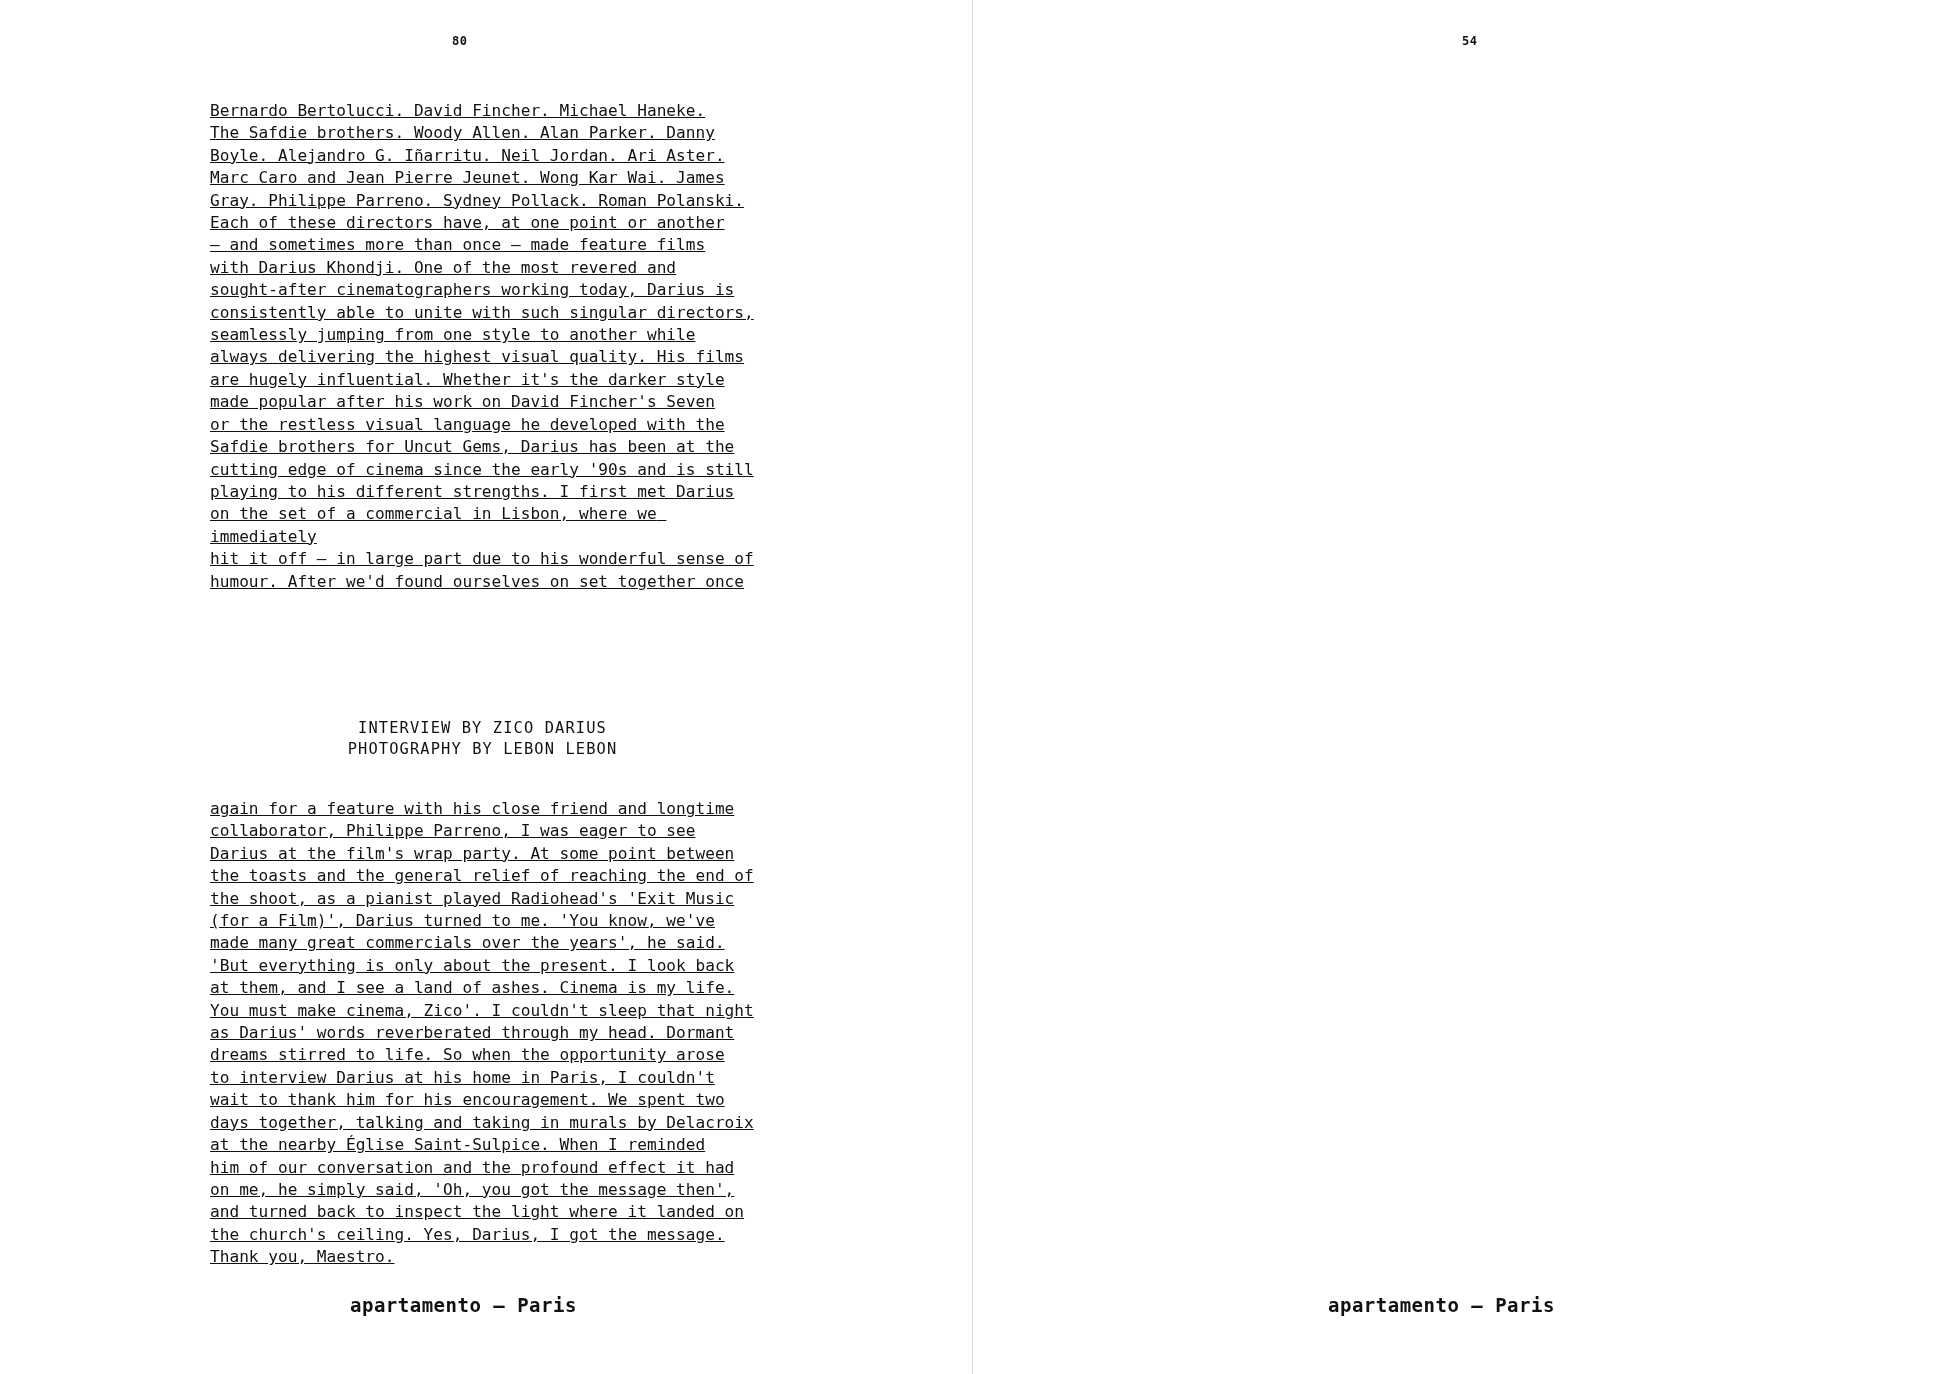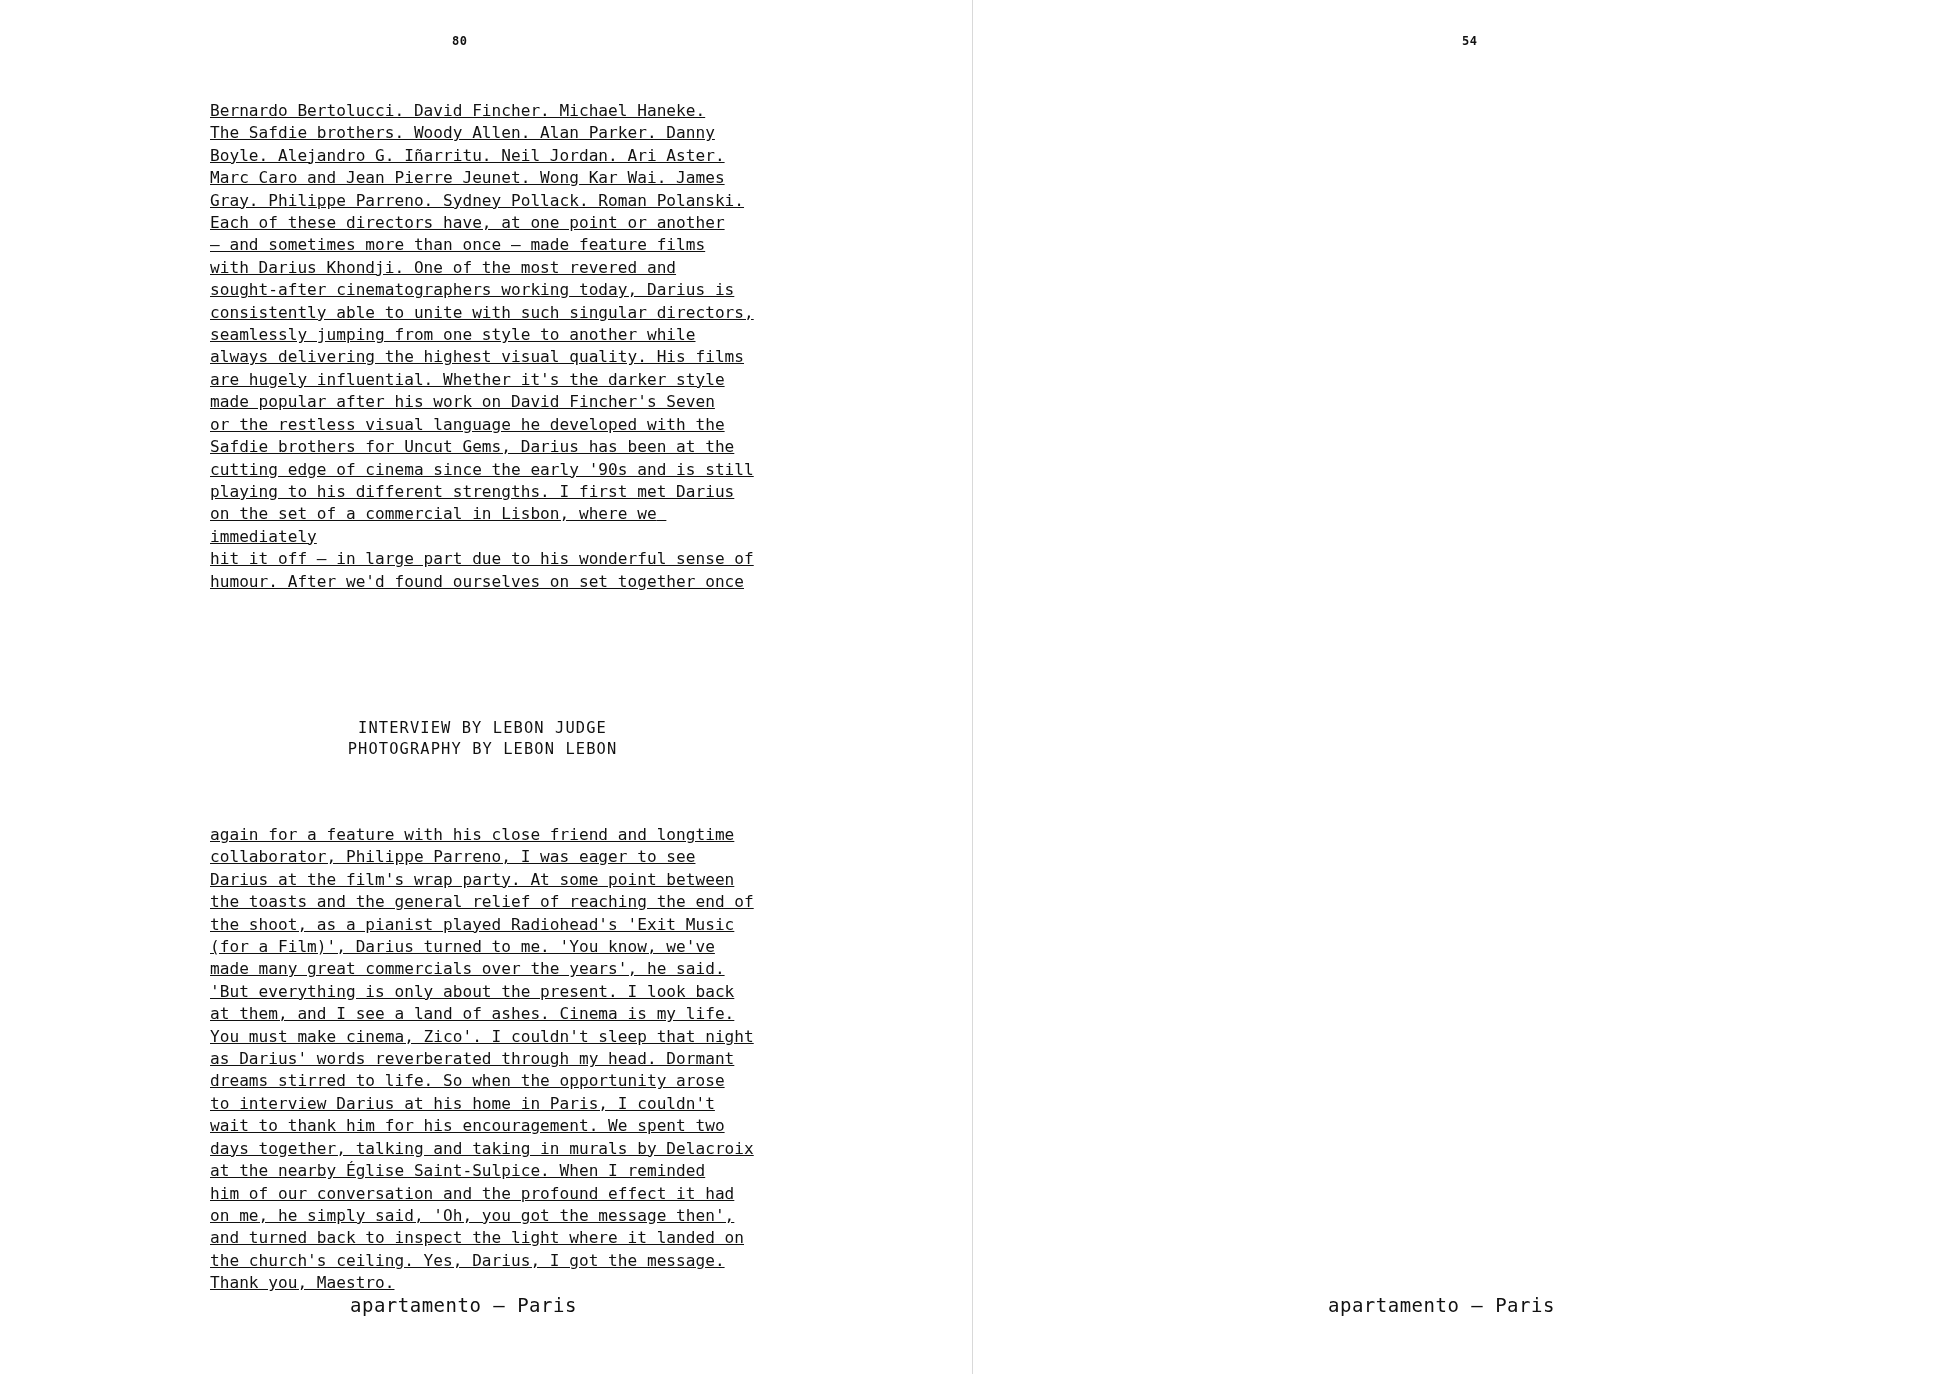--- a/index.html
+++ b/index.html
@@ -40,40 +40,40 @@
     letter-spacing: 0.5px;
     font-weight: 700;
   }
   .folio-left { left: 452px; }
   .folio-right { left: 1462px; transform: translateX(-973px); }
 
   .colophon {
     position: absolute;
     bottom: 58px;
     font-size: 19px;
-    font-weight: 400;
+    font-weight: 700;
     letter-spacing: 0.5px;
   }
   .colophon-left { left: 350px; }
   .colophon-right { left: 355px; }
 
   .body-col {
     position: absolute;
     left: 210px;
     width: 545px;
     font-size: 16.1px;
     line-height: 22.4px;
     letter-spacing: 0.02px;
     text-align: left;
     white-space: pre-wrap;
     font-weight: 500;
     text-decoration: underline;
   }
   .body-top { top: 100px; }
-  .body-bottom { top: 824px; }
+  .body-bottom { top: 798px; }
 
   .headline {
     position: absolute;
     left: 105px;
     top: 585px;
     font-family: "Liberation Sans", sans-serif;
     font-weight: 700;
     font-size: 77px;
     letter-spacing: -2.2px;
     line-height: 80px;
@@ -118,21 +118,21 @@
 or the restless visual language he developed with the
 Safdie brothers for Uncut Gems, Darius has been at the
 cutting edge of cinema since the early '90s and is still
 playing to his different strengths. I first met Darius
 on the set of a commercial in Lisbon, where we immediately
 hit it off — in large part due to his wonderful sense of
 humour. After we'd found ourselves on set together once</div>
 
 
     <div class="credits">
-      <div>INTERVIEW BY LEBON JUDGE</div>
+      <div>INTERVIEW BY ZICO DARIUS</div>
       <div>PHOTOGRAPHY BY LEBON LEBON</div>
     </div>
 
     <div class="body-col body-bottom">again for a feature with his close friend and longtime
 collaborator, Philippe Parreno, I was eager to see
 Darius at the film's wrap party. At some point between
 the toasts and the general relief of reaching the end of
 the shoot, as a pianist played Radiohead's 'Exit Music
 (for a Film)', Darius turned to me. 'You know, we've
 made many great commercials over the years', he said.

